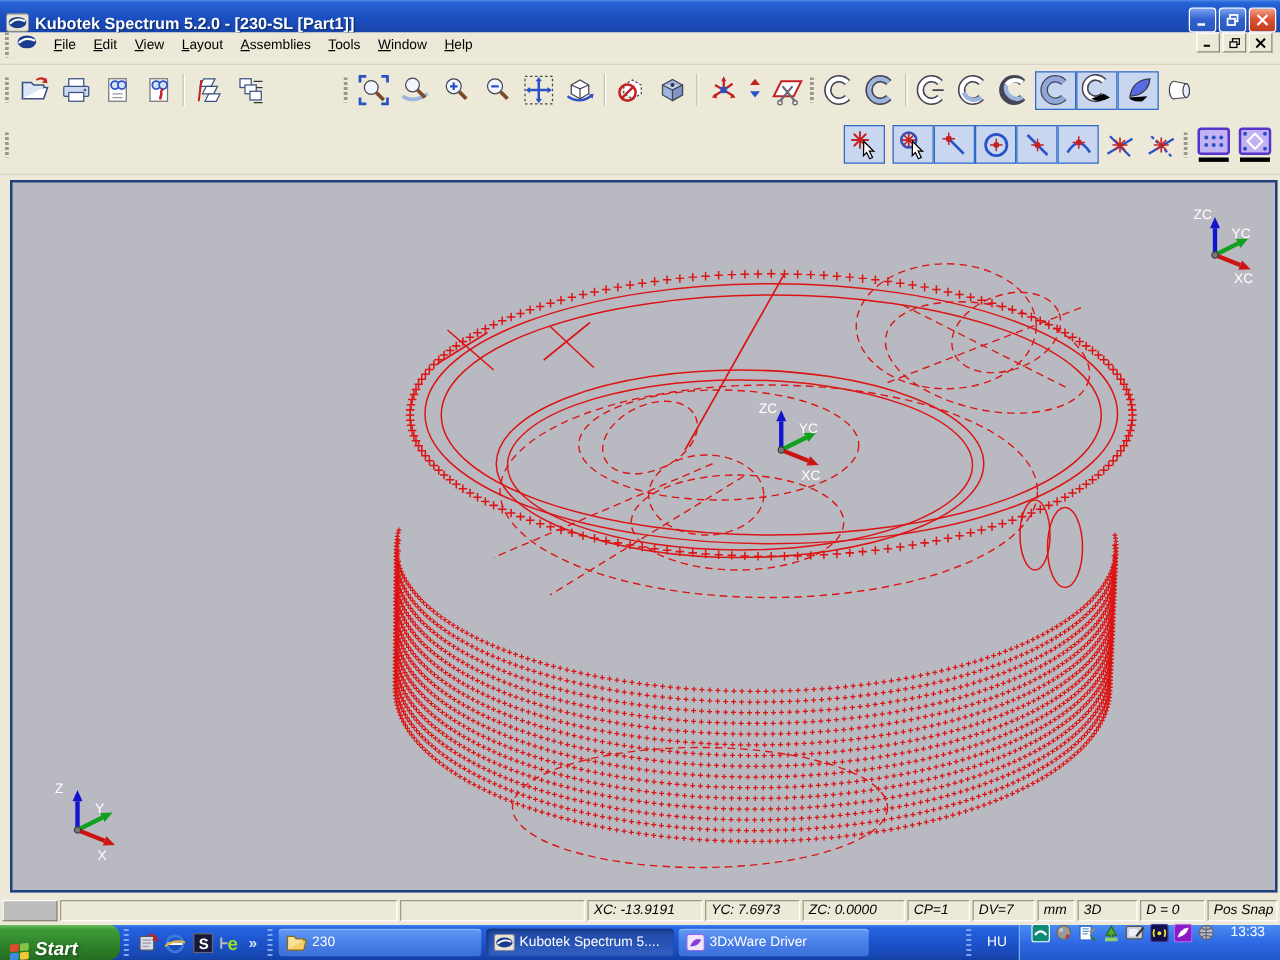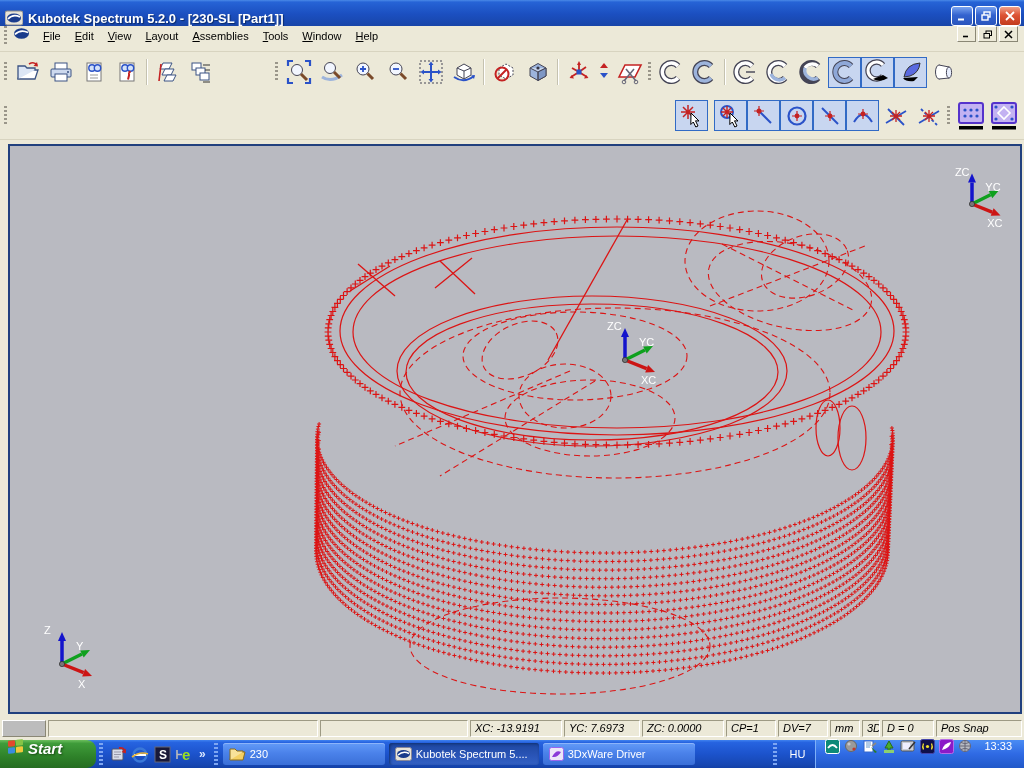--- a/index.html
+++ b/index.html
@@ -30,21 +30,21 @@
   
   .canvas-wrap{height:576px;background:#ece9d8;padding:4px 2px 2px 8px;}
   .viewport{width:100%;height:100%;border:2px solid #21407e;background:#b9bac1;}
   .viewport svg{display:block;width:100%;height:100%;}
   
   .statusbar{height:24px;background:#ece9d8;display:flex;align-items:center;gap:2px;padding:2px 2px;font-size:11px;font-style:italic;}
   .sb-grip{width:44px;height:17px;background:#bcbcbc;border:1px solid;border-color:#fff #8a8775 #8a8775 #fff;}
   .sb-panel{height:17px;border:1px solid;border-color:#9d9a84 #fff #fff #9d9a84;padding:1px 4px;white-space:nowrap;overflow:hidden;}
   
   .taskbar{height:28px;background:linear-gradient(180deg,#3f82f0 0%,#2663e0 9%,#1c53cc 50%,#1747b2 88%,#1240a6 100%);display:flex;align-items:center;}
-  .start-btn{height:28px;width:96px;display:flex;align-items:flex-start;gap:5px;padding-left:8px;color:#fff;font-size:15px;font-weight:bold;font-style:italic;background:linear-gradient(180deg,#6cbf5e 0%,#3f9c3a 12%,#2e8129 60%,#256d21 100%);border-radius:0 9px 9px 0;box-shadow:1px 0 4px #0a3a18 inset 0 0;text-shadow:1px 1px 2px #184a12;}
+  .start-btn{height:28px;width:96px;display:flex;align-items:flex-end;gap:5px;padding-left:8px;color:#fff;font-size:15px;font-weight:bold;font-style:italic;background:linear-gradient(180deg,#6cbf5e 0%,#3f9c3a 12%,#2e8129 60%,#256d21 100%);border-radius:0 9px 9px 0;box-shadow:1px 0 4px #0a3a18 inset 0 0;text-shadow:1px 1px 2px #184a12;}
   .winflag{width:15px;height:13px;display:grid;grid-template-columns:7px 7px;grid-template-rows:6px 6px;gap:1px;transform:skewY(-6deg);}
   .winflag i{border-radius:1px;}
   .tgrip{width:4px;height:22px;margin:0 3px;background:repeating-linear-gradient(180deg,#7ea6f2 0 2px,transparent 2px 4px);}
   .ql{display:flex;align-items:center;gap:4px;padding:0 3px;}
   .ql-ico{width:18px;height:18px;display:flex;align-items:center;justify-content:center;}
   .chev{color:#d8e6ff;font-size:12px;font-weight:bold;padding:0 2px;}
   .task-btn{height:22px;margin:0 2px;border-radius:3px;display:flex;align-items:center;gap:4px;padding:0 6px;color:#fff;font-size:11px;white-space:nowrap;overflow:hidden;background:linear-gradient(180deg,#639bf8 0%,#4b82ea 45%,#3a6fd8 100%);box-shadow:inset 0 1px 0 #8cb4fa;}
   .task-btn.active{background:linear-gradient(180deg,#1e47a0 0%,#2a55b8 60%,#3361c4 100%);box-shadow:inset 1px 1px 3px #10306e;}
   .task-btn .tlabel{overflow:hidden;text-overflow:ellipsis;}
   .flexgap{flex:1;}
@@ -478,21 +478,21 @@
 <div class="statusbar">
   <div class="sb-grip"></div>
   <div class="sb-panel" style="width:270px"></div>
   <div class="sb-panel" style="width:148px"></div>
   <div class="sb-panel" style="width:92px">XC: -13.9191</div>
   <div class="sb-panel" style="width:76px">YC: 7.6973</div>
   <div class="sb-panel" style="width:82px">ZC: 0.0000</div>
   <div class="sb-panel" style="width:50px">CP=1</div>
   <div class="sb-panel" style="width:50px">DV=7</div>
   <div class="sb-panel" style="width:30px">mm</div>
-  <div class="sb-panel" style="width:18px">3D</div>
+  <div class="sb-panel" style="width:48px">3D</div>
   <div class="sb-panel" style="width:52px">D = 0</div>
   <div class="sb-panel" style="flex:1">Pos Snap</div>
 </div>
 
 <div class="taskbar">
   <div class="start-btn">
     <span class="winflag">
         <i style="background:#e2482d"></i>
         <i style="background:#86c446"></i>
         <i style="background:#3b8cde"></i>

